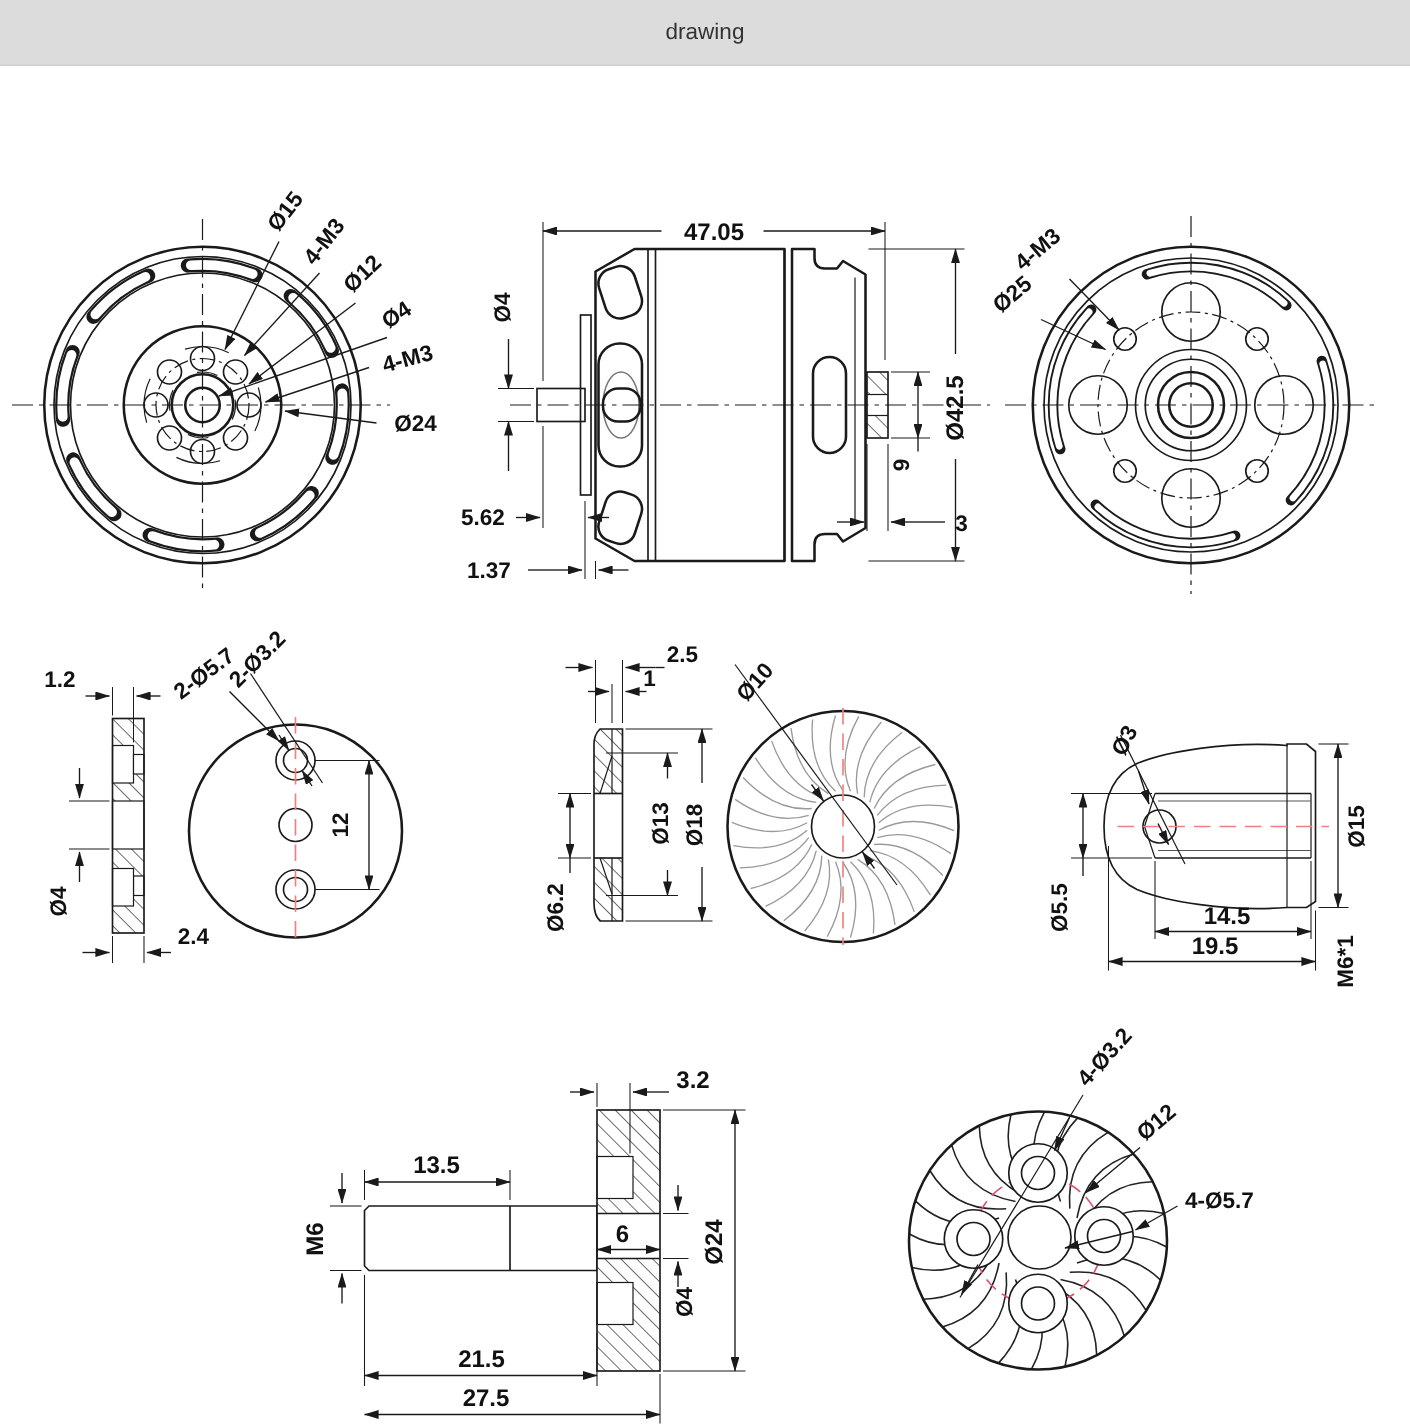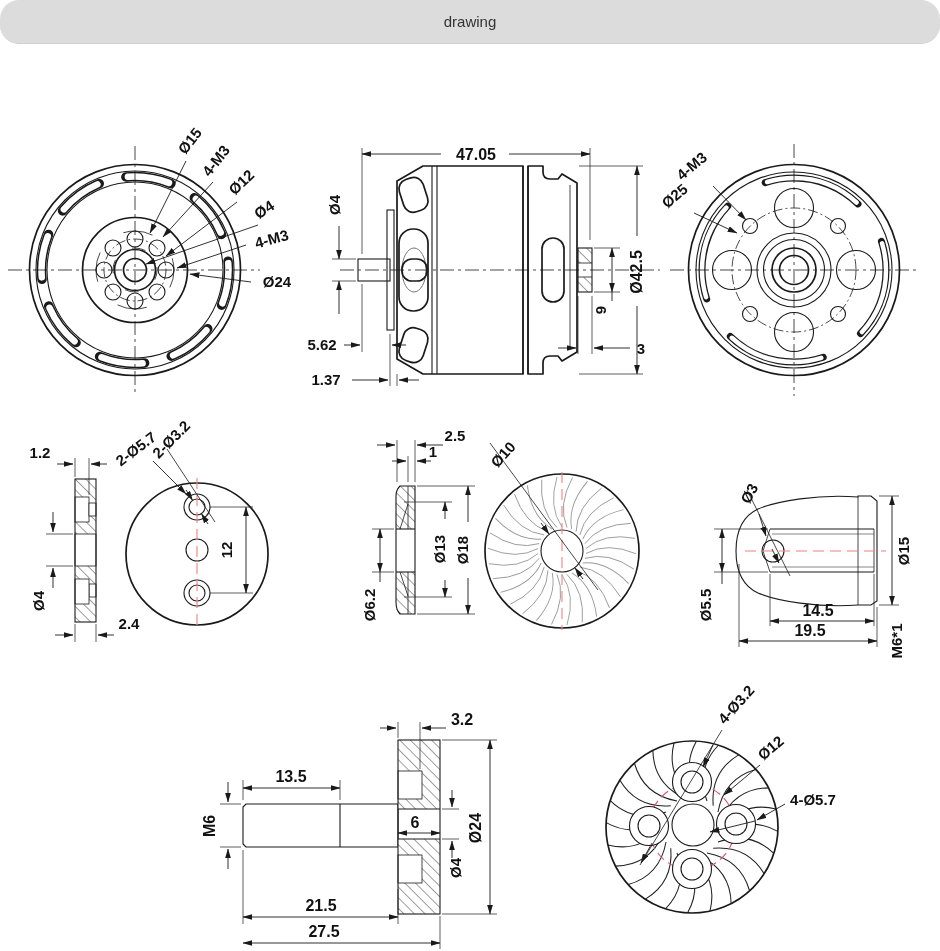--- a/index.html
+++ b/index.html
@@ -1,18 +1,18 @@
 <!DOCTYPE html>
 <html><head>
 <meta charset="utf-8">
 <style>
   html,body{margin:0;padding:0;background:#fff;font-family:"Liberation Sans",sans-serif;}
   .page{width:940px;height:951px;background:#fff;overflow:hidden;}
   .titlebar{width:940px;height:44px;background:#dcdcdc;display:flex;align-items:center;justify-content:center;
-    font-size:15px;color:#333;border-bottom:1px solid #cfcfcf;box-sizing:border-box;border-radius:19px;}
+    font-size:15px;color:#333;border-bottom:1px solid #cfcfcf;box-sizing:border-box;}
   .canvas{width:940px;height:907px;background:#fff;}
   svg text{text-anchor:middle;}
   .t{font:700 15px "Liberation Sans",sans-serif;fill:#111;}
   .t2{font:700 16px "Liberation Sans",sans-serif;fill:#111;}
   .o{fill:none;stroke:#1a1a1a;stroke-width:1.7;stroke-linejoin:round;stroke-linecap:round;}
   .m{fill:none;stroke:#1a1a1a;stroke-width:1.1;}
   .th{fill:none;stroke:#1a1a1a;stroke-width:.8;}
   .gr{fill:none;stroke:#9a9a9a;stroke-width:.9;}
   .cl{fill:none;stroke:#1a1a1a;stroke-width:.8;stroke-dasharray:14 4 3 4;}
   .cl2{fill:none;stroke:#1a1a1a;stroke-width:.8;stroke-dasharray:10 3 2 3;}

